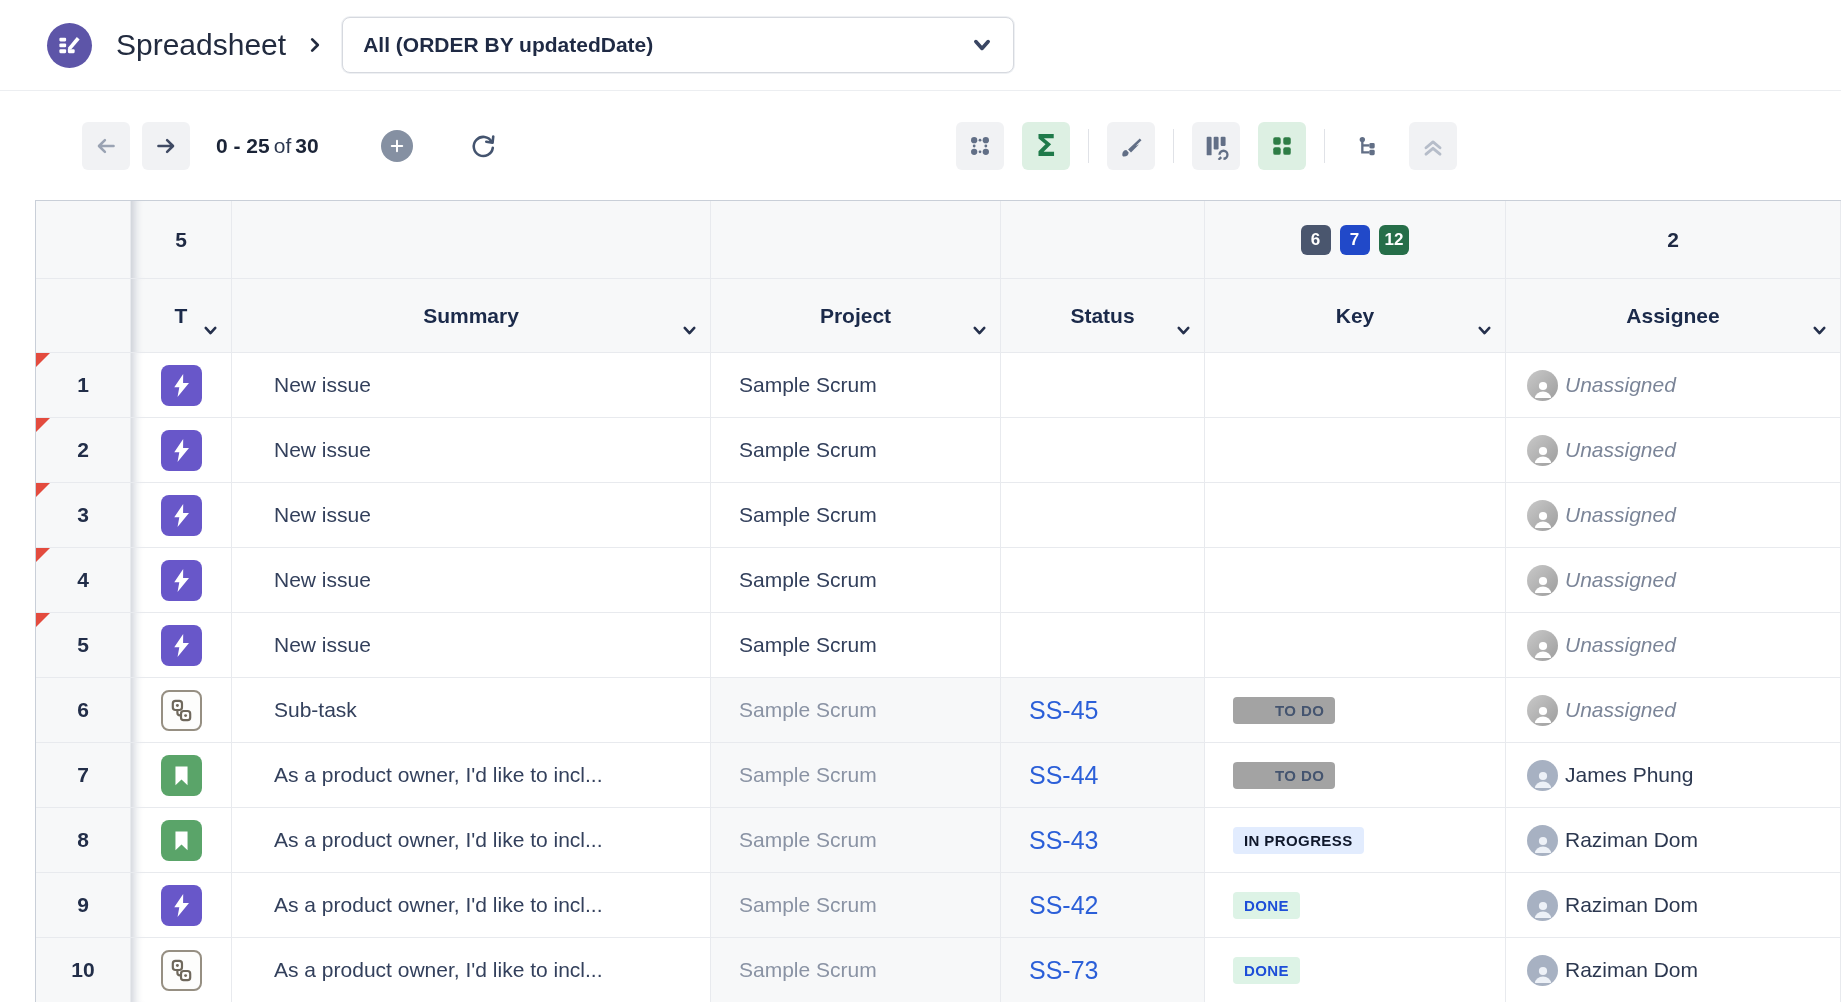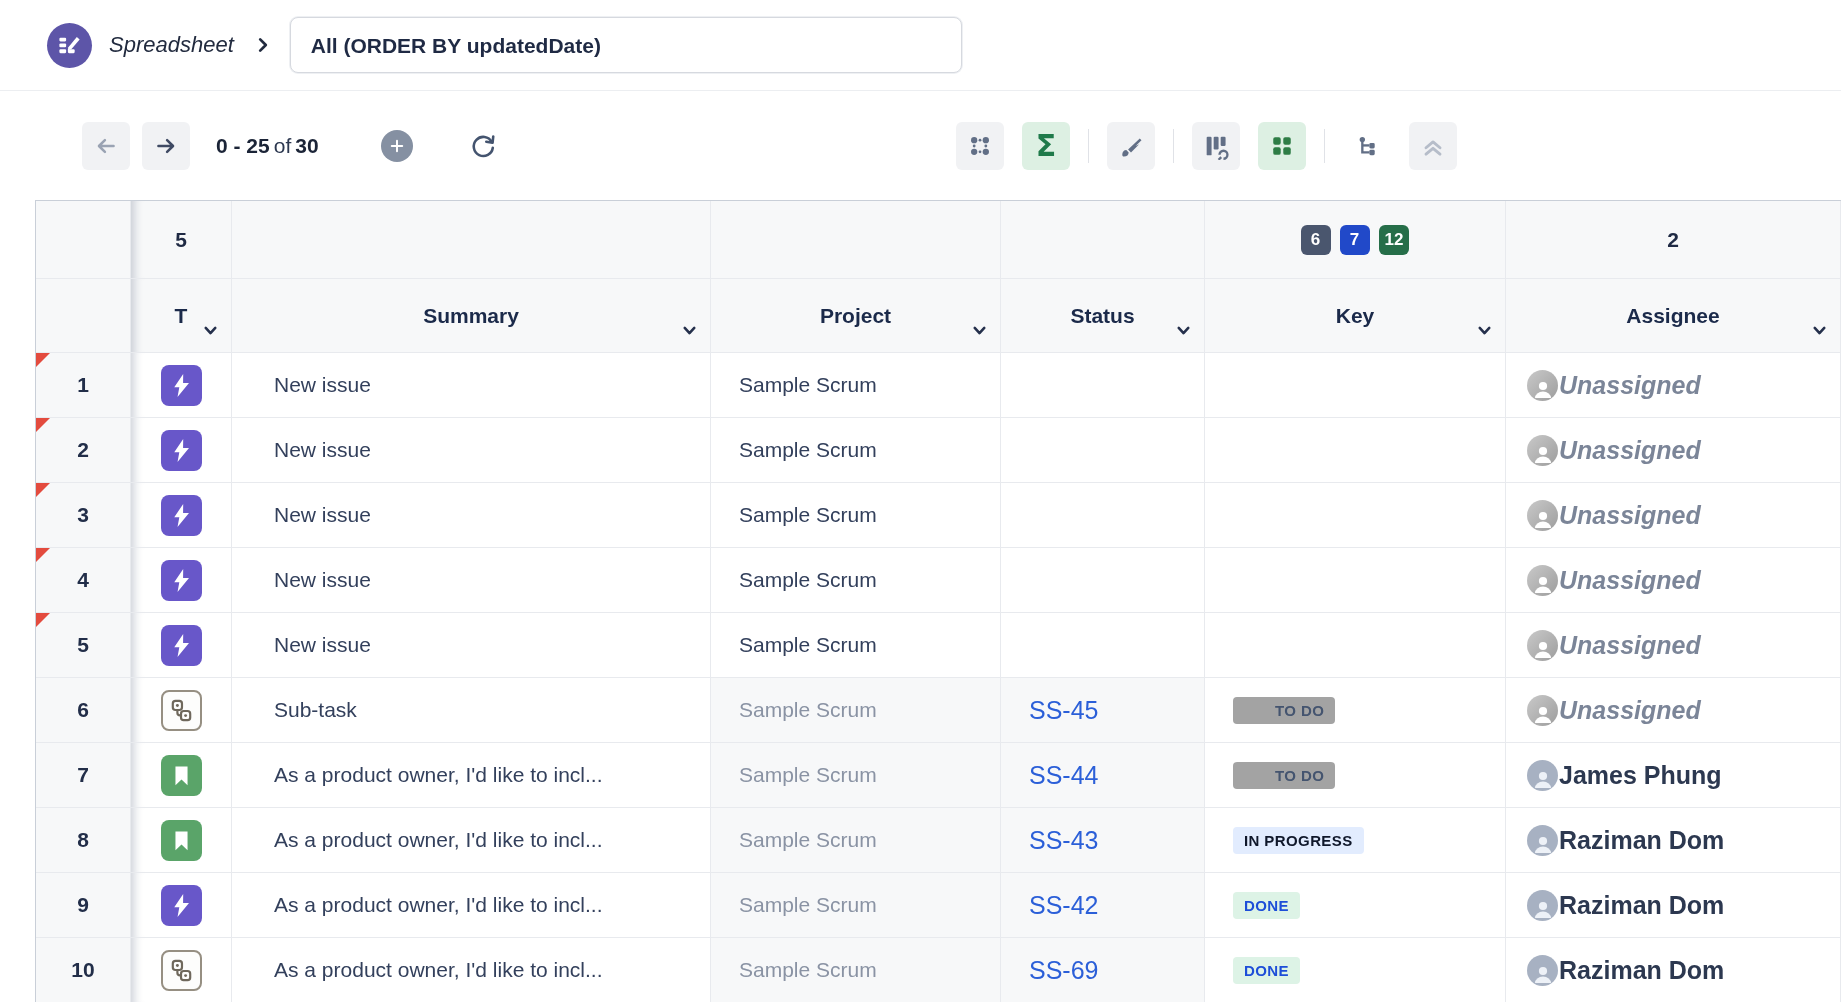--- a/index.html
+++ b/index.html
@@ -5,25 +5,25 @@
   html,body{margin:0;padding:0;background:#fff;}
   .page{position:relative;width:1841px;height:1002px;overflow:hidden;background:#fff;
         font-family:"Liberation Sans",sans-serif;color:#172b4d;}
 
   
   .topbar{position:absolute;left:0;top:0;width:100%;height:91px;display:flex;align-items:center;
           border-bottom:1px solid #eceef1;box-sizing:border-box;padding-left:47px;}
   .app-icon{width:45px;height:45px;border-radius:50%;background:#5d55a8;display:flex;
             align-items:center;justify-content:center;flex:0 0 auto;}
   .app-icon svg{width:27px;height:27px;}
-  .app-title{font-size:22px;font-weight:500;color:#222b3f;margin-left:17px;cursor:pointer;font-style:italic;}
+  .app-title{font-size:30px;font-weight:500;color:#222b3f;margin-left:24px;cursor:pointer;}
   .crumb-chev{margin:0 18px 0 20px;display:flex;}
   .view-select{width:672px;height:56px;border:1px solid #d6d9df;border-radius:8px;background:#fff;
-               display:flex;align-items:flex-start;box-sizing:border-box;padding:16px 20px;cursor:pointer;
-               box-shadow:0 0 0 1px #eef0f3;flex-direction:column;}
+               display:flex;align-items:center;box-sizing:border-box;padding:0 20px;cursor:pointer;
+               box-shadow:0 0 0 1px #eef0f3;}
   .view-select .val{font-size:21px;font-weight:600;color:#1f2a44;flex:1;}
 
   
   .toolbar{position:absolute;left:16px;top:91px;width:100%;height:109px;}
   .tb-left{position:absolute;left:66px;top:0;height:100%;display:flex;align-items:center;}
   .nav-btn{width:48px;height:48px;border-radius:6px;background:#f1f2f4;border:none;display:flex;
            align-items:center;justify-content:center;cursor:pointer;}
   .nav-btn+.nav-btn{margin-left:12px;}
   .nav-btn svg{width:26px;height:26px;}
   .range{margin-left:26px;font-size:21px;font-weight:700;color:#1b2437;}
@@ -77,21 +77,21 @@
   .key-link{font-size:25px;color:#2b5fd8;cursor:pointer;}
   .status-badge{font-size:15px;font-weight:700;letter-spacing:.4px;border-radius:4px;padding:5px 11px;}
   .status-badge.todo{background:#a3a3a3;color:#44546f;padding-left:42px;}
   .status-badge.inprogress{background:#e2ecfe;color:#0f172a;}
   .status-badge.done{background:#ddf3e6;color:#1d4ed8;}
   .avatar{width:31px;height:31px;border-radius:50%;display:flex;align-items:flex-end;justify-content:center;
           overflow:hidden;flex:0 0 auto;}
   .avatar.un{background:linear-gradient(135deg,#c9c9c9,#9d9d9d);}
   .avatar.named{background:#a7b1c2;}
   .avatar svg{width:24px;height:24px;}
-  .assignee-name{margin-left:1px;font-size:25px;color:#2c3850;white-space:nowrap;font-weight:bold;}
+  .assignee-name{margin-left:7px;font-size:21px;color:#2c3850;white-space:nowrap;}
   .assignee-name.un{color:#7b8598;font-style:italic;}
 </style>
 </head>
 <body>
 
 <div class="page">
 
   <div class="topbar">
     <div class="app-icon">
       <svg viewBox="0 0 24 24">
@@ -545,21 +545,21 @@
           </svg>
         </div>
       </div>
       <div class="c pad-s">
         <span class="txt">As a product owner, I'd like to incl...</span>
       </div>
       <div class="c pad-l muted-cell">
         <span class="txt">Sample Scrum</span>
       </div>
       <div class="c pad-l muted-cell">
-        <span class="key-link">SS-69</span>
+        <span class="key-link">SS-73</span>
       </div>
       <div class="c pad-l">
         <span class="status-badge done">DONE</span>
       </div>
       <div class="c pad-a">
         <span class="avatar named">
           <svg viewBox="0 0 24 24">
             <circle cx="12" cy="9" r="4.1" fill="#edf1f7"></circle>
             <path d="M4 21 a8 6.4 0 0 1 16 0 Z" fill="#edf1f7"></path>
           </svg>

